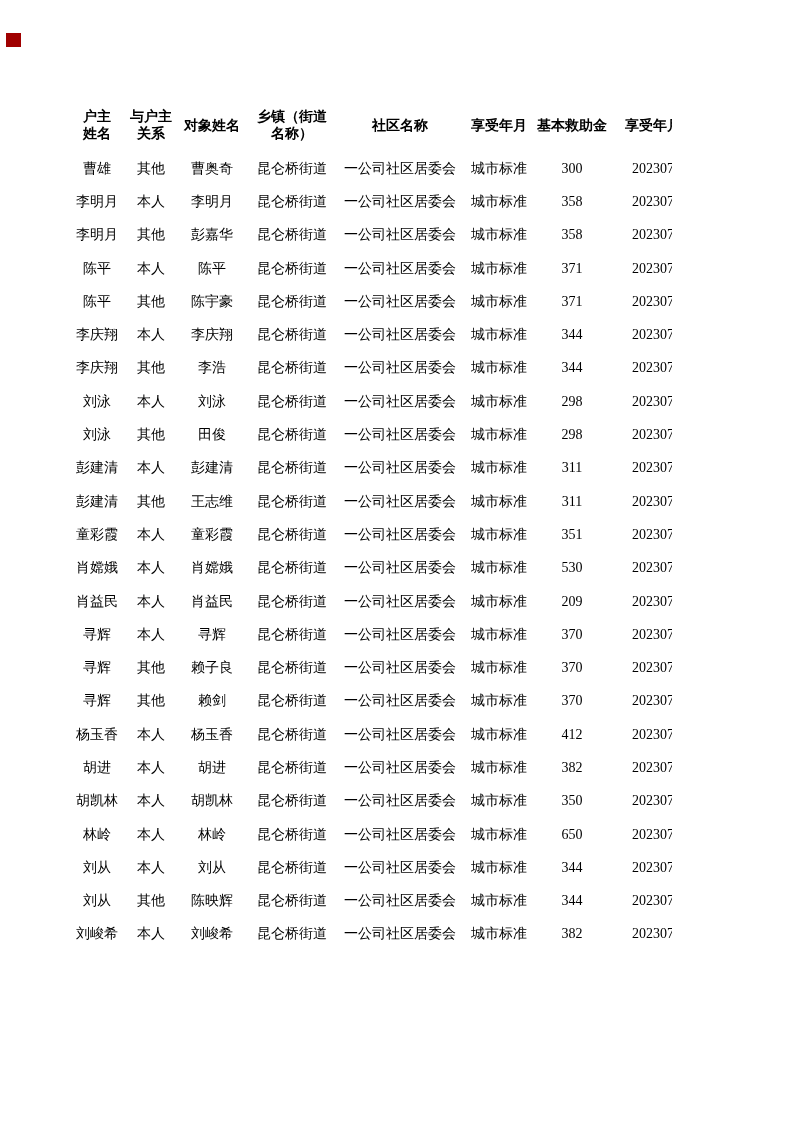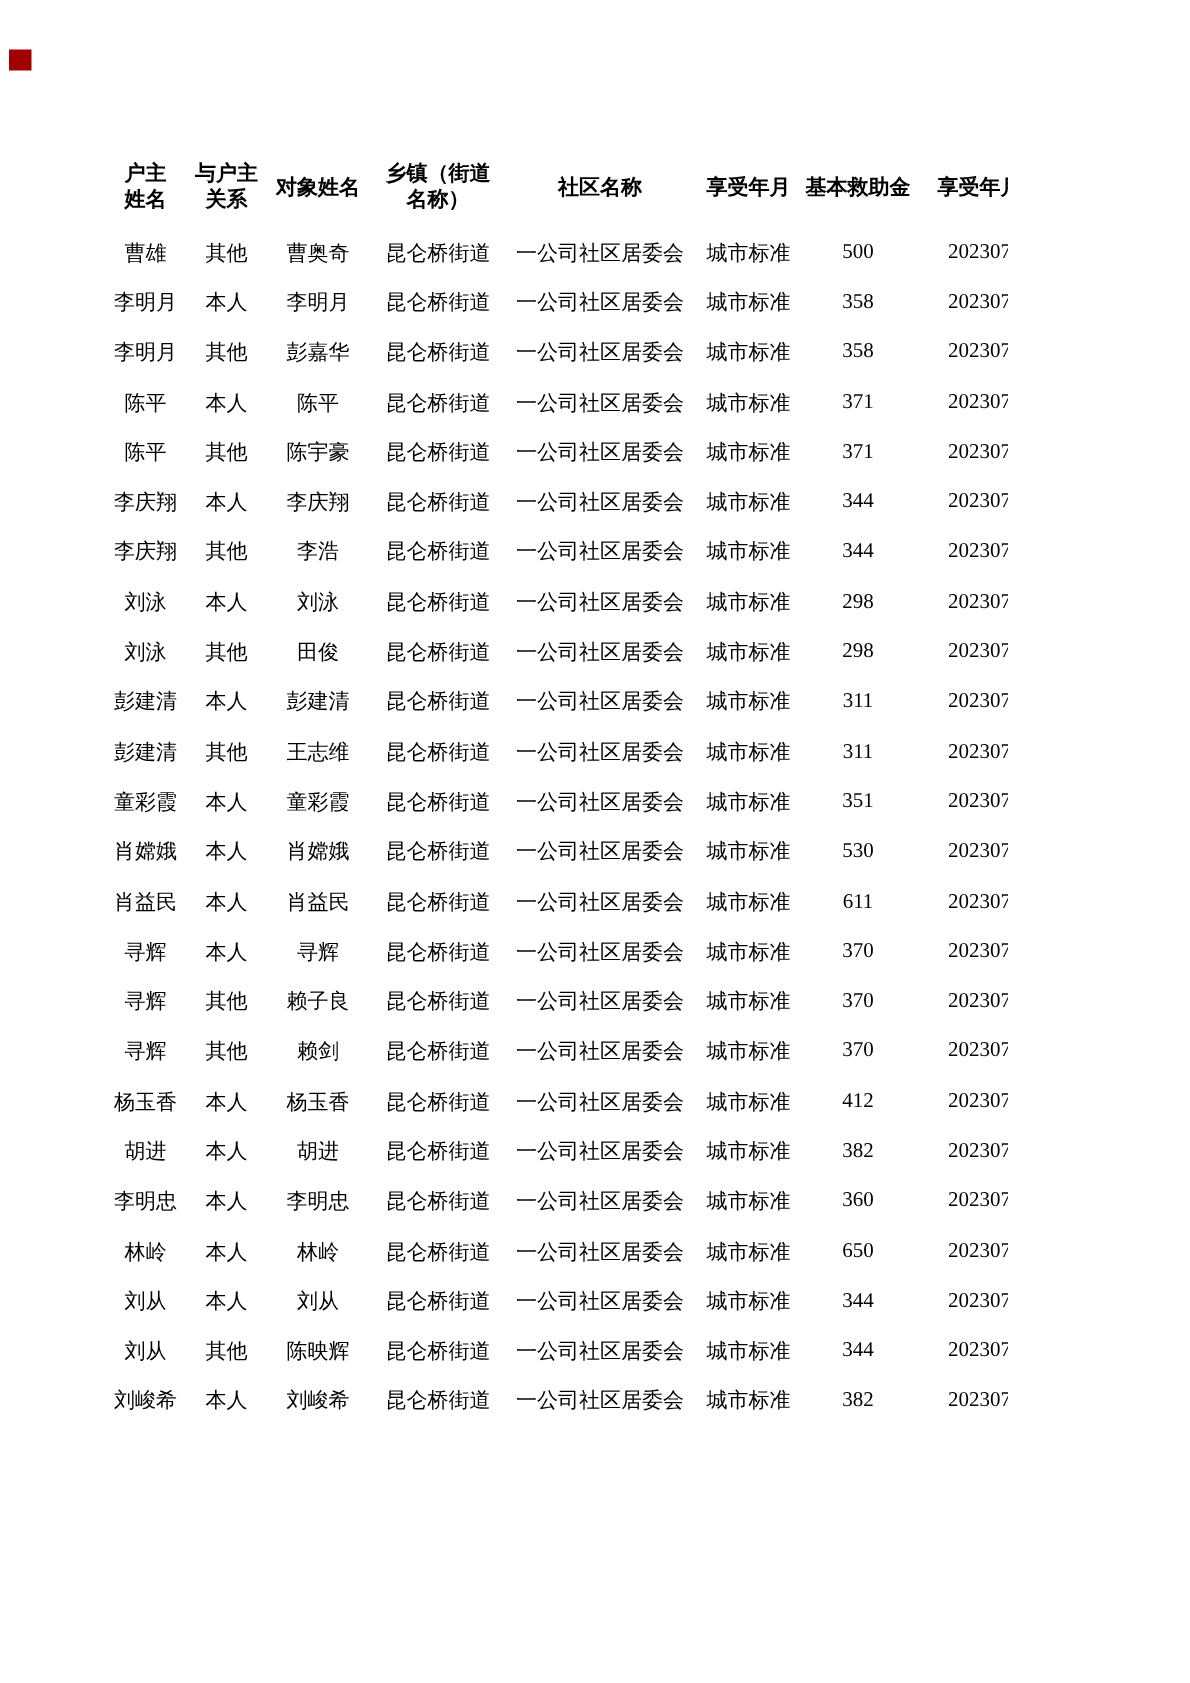--- a/index.html
+++ b/index.html
@@ -78,21 +78,21 @@
       </tr>
     </thead>
     <tbody>
         <tr>
           <td>曹雄</td>
           <td>其他</td>
           <td>曹奥奇</td>
           <td>昆仑桥街道</td>
           <td>一公司社区居委会</td>
           <td>城市标准</td>
-          <td>500</td>
+          <td>300</td>
           <td>202307</td>
         </tr>
         <tr>
           <td>李明月</td>
           <td>本人</td>
           <td>李明月</td>
           <td>昆仑桥街道</td>
           <td>一公司社区居委会</td>
           <td>城市标准</td>
           <td>358</td>
@@ -208,21 +208,21 @@
           <td>530</td>
           <td>202307</td>
         </tr>
         <tr>
           <td>肖益民</td>
           <td>本人</td>
           <td>肖益民</td>
           <td>昆仑桥街道</td>
           <td>一公司社区居委会</td>
           <td>城市标准</td>
-          <td>611</td>
+          <td>209</td>
           <td>202307</td>
         </tr>
         <tr>
           <td>寻辉</td>
           <td>本人</td>
           <td>寻辉</td>
           <td>昆仑桥街道</td>
           <td>一公司社区居委会</td>
           <td>城市标准</td>
           <td>370</td>
@@ -262,27 +262,27 @@
           <td>胡进</td>
           <td>本人</td>
           <td>胡进</td>
           <td>昆仑桥街道</td>
           <td>一公司社区居委会</td>
           <td>城市标准</td>
           <td>382</td>
           <td>202307</td>
         </tr>
         <tr>
-          <td>李明忠</td>
-          <td>本人</td>
-          <td>李明忠</td>
-          <td>昆仑桥街道</td>
-          <td>一公司社区居委会</td>
-          <td>城市标准</td>
-          <td>360</td>
+          <td>胡凯林</td>
+          <td>本人</td>
+          <td>胡凯林</td>
+          <td>昆仑桥街道</td>
+          <td>一公司社区居委会</td>
+          <td>城市标准</td>
+          <td>350</td>
           <td>202307</td>
         </tr>
         <tr>
           <td>林岭</td>
           <td>本人</td>
           <td>林岭</td>
           <td>昆仑桥街道</td>
           <td>一公司社区居委会</td>
           <td>城市标准</td>
           <td>650</td>

